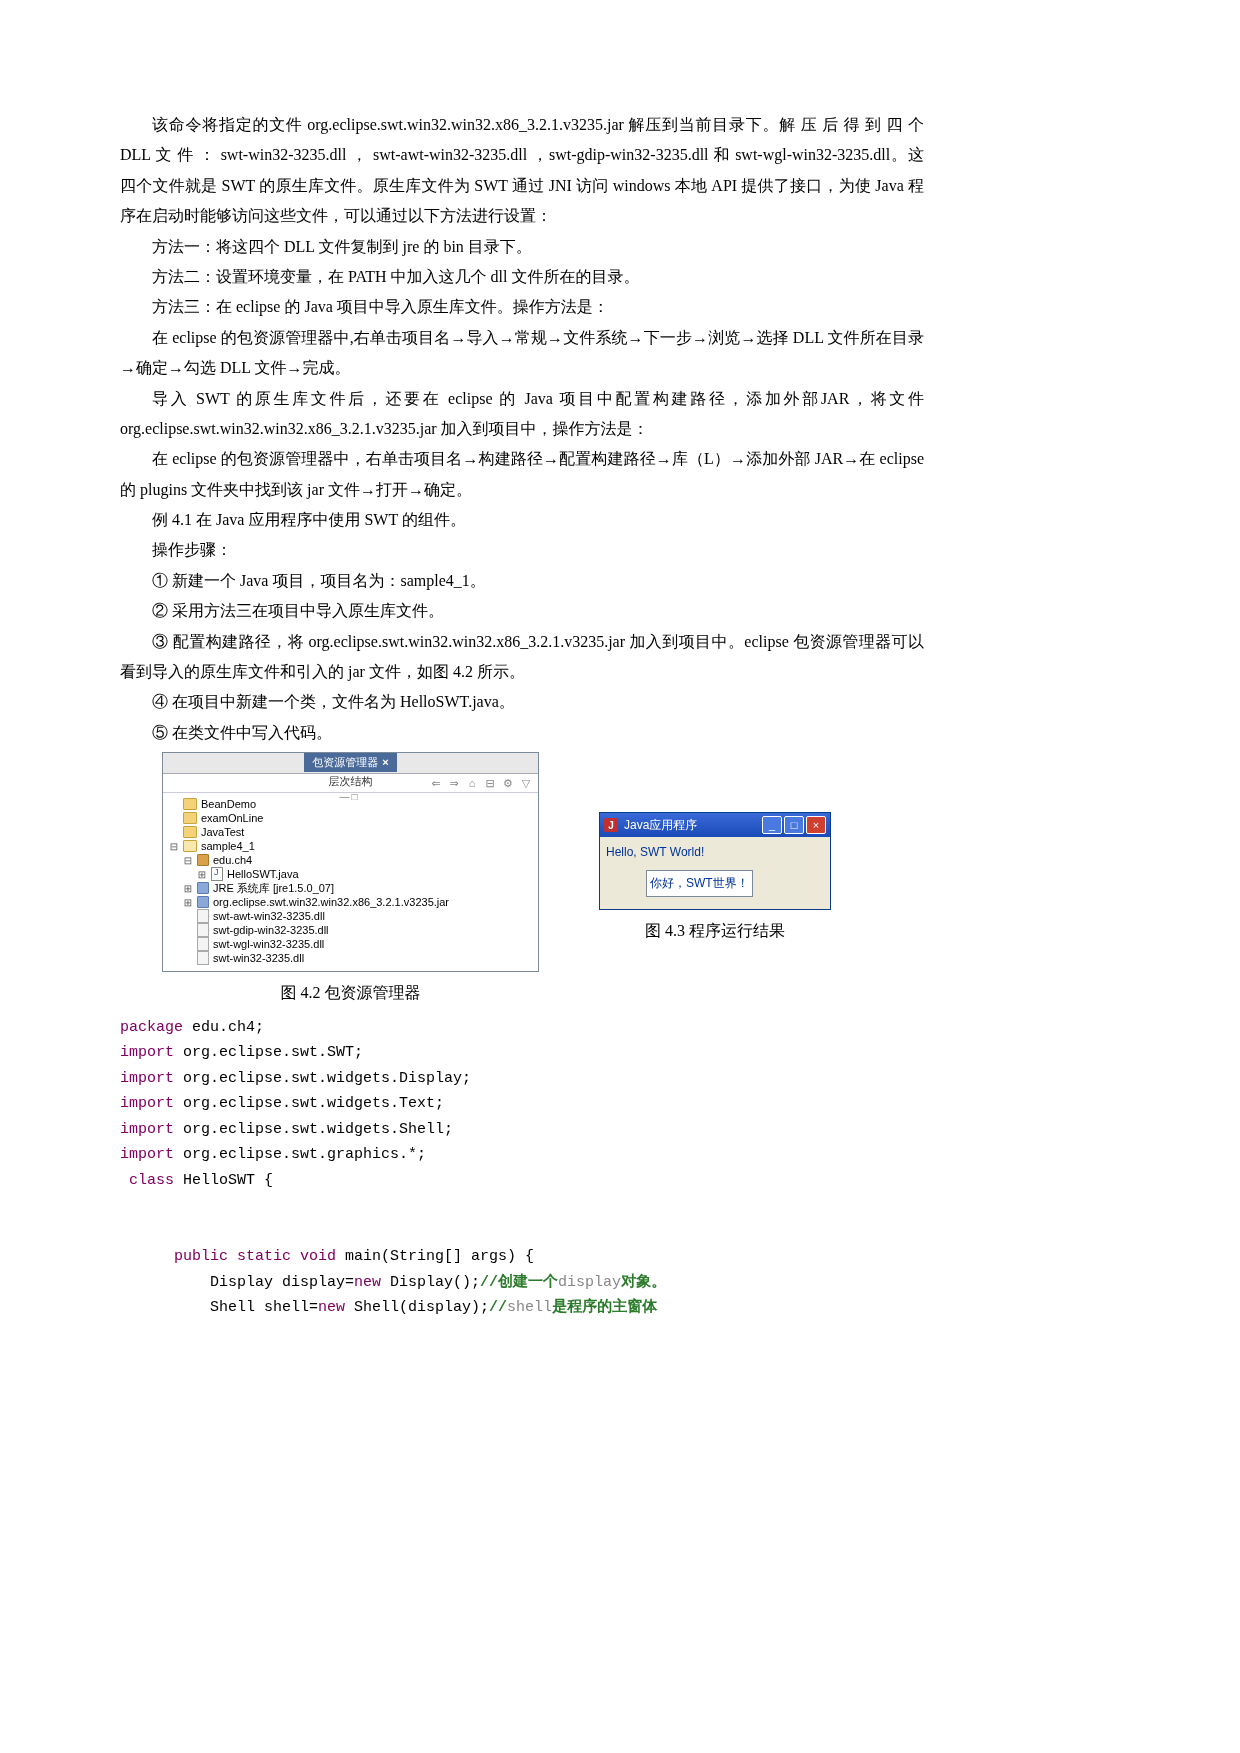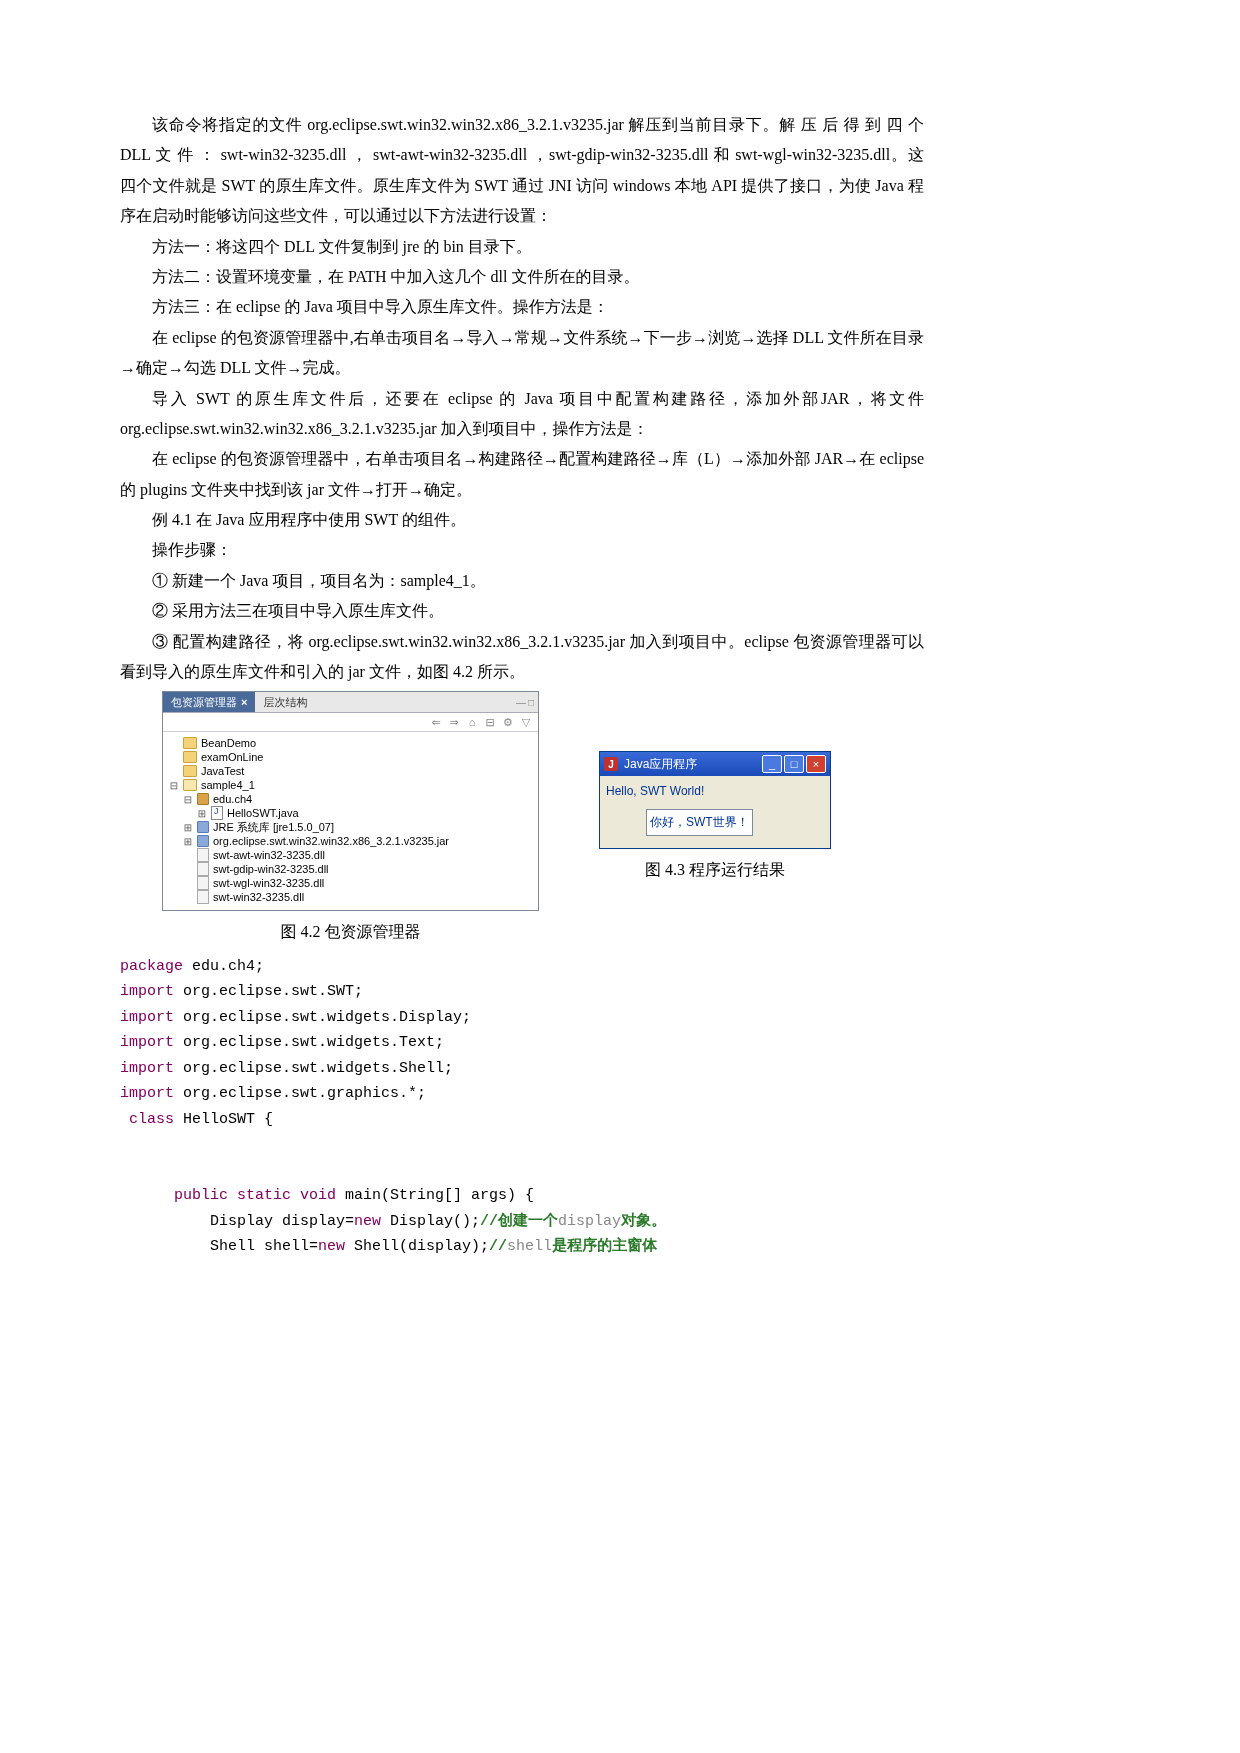--- a/index.html
+++ b/index.html
@@ -39,20 +39,21 @@
     font-family: "Tahoma", "SimSun", sans-serif;
     font-size: 11px;
     line-height: 1.3;
   }
   .pkg-tabs {
     display: flex;
     align-items: center;
     background: #e8e8e8;
     border-bottom: 1px solid #aab;
     height: 20px;
+    flex-direction: column;
   }
   .pkg-tab-active {
     background: #4a6a9a;
     color: #fff;
     padding: 2px 8px;
     display: flex;
     align-items: center;
     gap: 4px;
     height: 16px;
   }
@@ -229,20 +230,22 @@
   <p class="para indent">方法二：设置环境变量，在 PATH 中加入这几个 dll 文件所在的目录。</p>
   <p class="para indent">方法三：在 eclipse 的 Java 项目中导入原生库文件。操作方法是：</p>
   <p class="para indent">在 eclipse 的包资源管理器中,右单击项目名→导入→常规→文件系统→下一步→浏览→选择 DLL 文件所在目录→确定→勾选 DLL 文件→完成。</p>
   <p class="para indent">导入 SWT 的原生库文件后，还要在 eclipse 的 Java 项目中配置构建路径，添加外部JAR，将文件 org.eclipse.swt.win32.win32.x86_3.2.1.v3235.jar 加入到项目中，操作方法是：</p>
   <p class="para indent">在 eclipse 的包资源管理器中，右单击项目名→构建路径→配置构建路径→库（L）→添加外部 JAR→在 eclipse 的 plugins 文件夹中找到该 jar 文件→打开→确定。</p>
   <p class="para indent">例 4.1  在 Java 应用程序中使用 SWT 的组件。</p>
   <p class="para indent">操作步骤：</p>
   <p class="para indent">① 新建一个 Java 项目，项目名为：sample4_1。</p>
   <p class="para indent">② 采用方法三在项目中导入原生库文件。</p>
   <p class="para indent">③ 配置构建路径，将 org.eclipse.swt.win32.win32.x86_3.2.1.v3235.jar 加入到项目中。eclipse 包资源管理器可以看到导入的原生库文件和引入的 jar 文件，如图 4.2 所示。</p>
+  <p class="para indent">④ 在项目中新建一个类，文件名为 HelloSWT.java。</p>
+  <p class="para indent">⑤ 在类文件中写入代码。</p>
 
   <div class="figures-row" style="padding-left:42px;">
 
     <div>
       <div class="pkg-panel">
         <div class="pkg-tabs">
           <div class="pkg-tab-active">
             <span>包资源管理器</span>
             <span class="close">×</span>
           </div>

